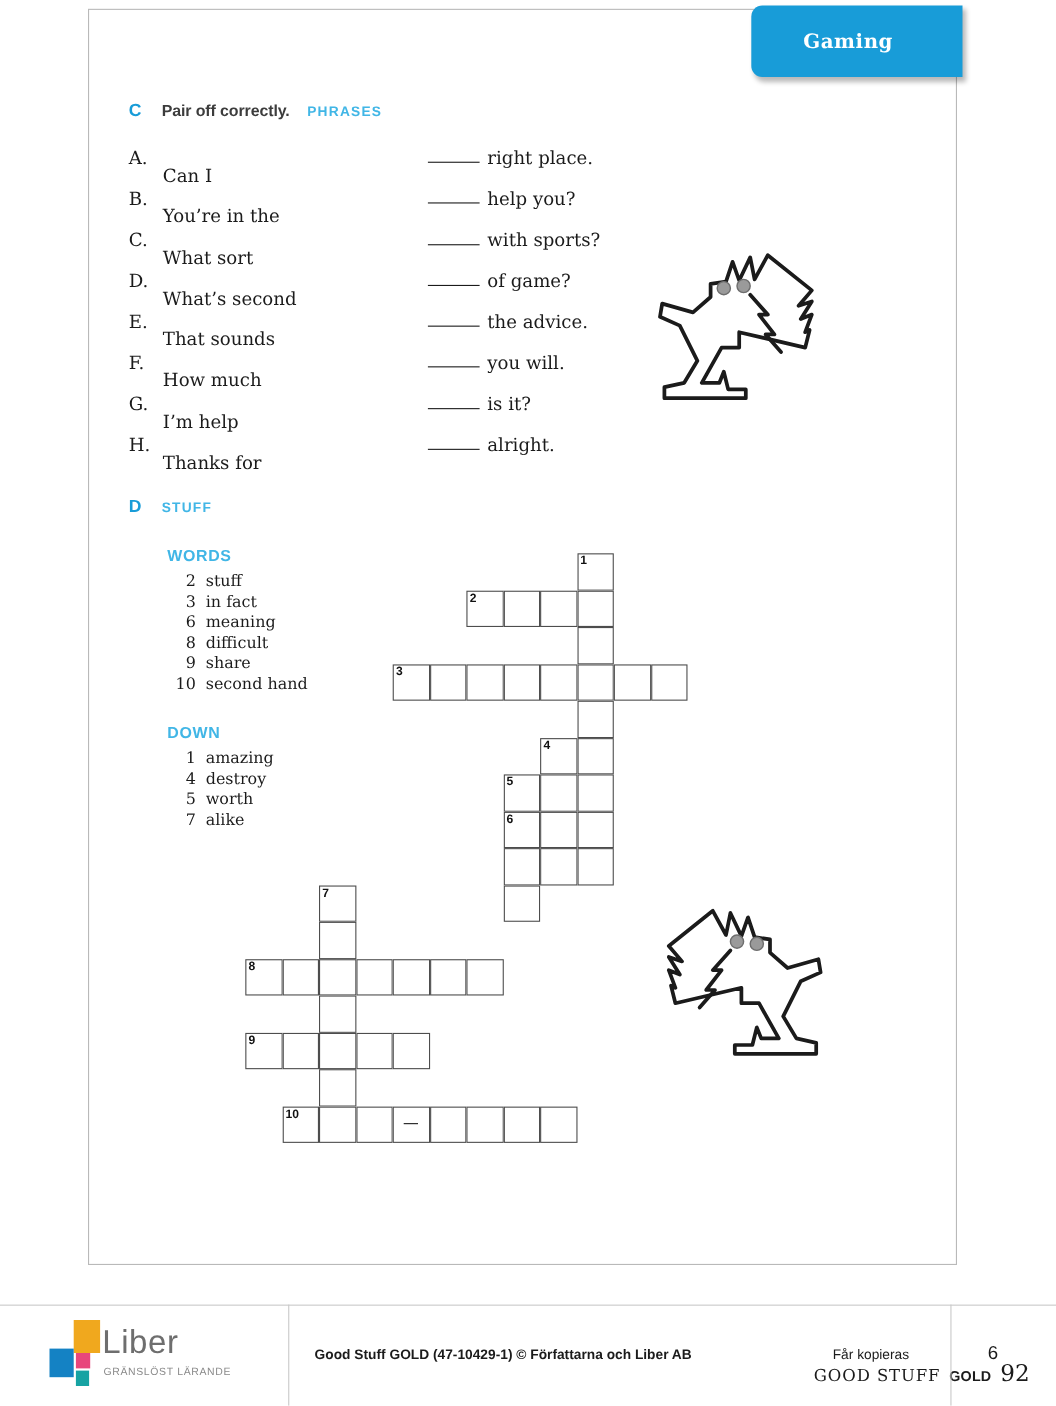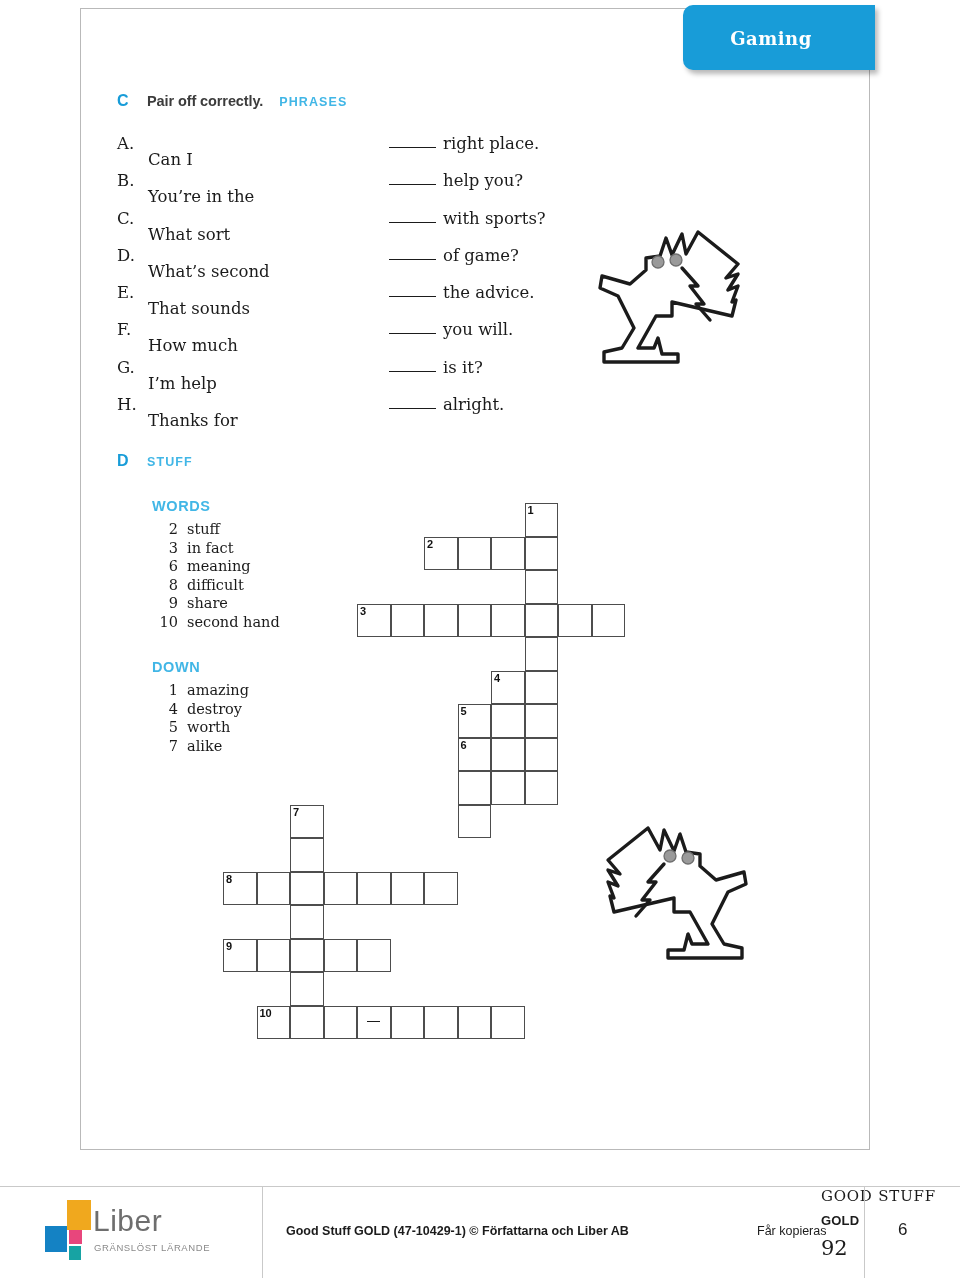--- a/index.html
+++ b/index.html
@@ -204,21 +204,20 @@
   }
 
   
   #sheet-footer {
     position: absolute;
     right: 24px;
     bottom: 18px;
     display: flex;
     align-items: baseline;
     gap: 8px;
-    flex-direction: column;
   }
   #sheet-footer .gs-text {
     font-family: "DejaVu Serif", serif;
     font-size: 15px;
     color: #1b1b1b;
     letter-spacing: 0.8px;
   }
   #sheet-footer .gs-gold {
     font-family: "Liberation Sans", sans-serif;
     font-weight: bold;

